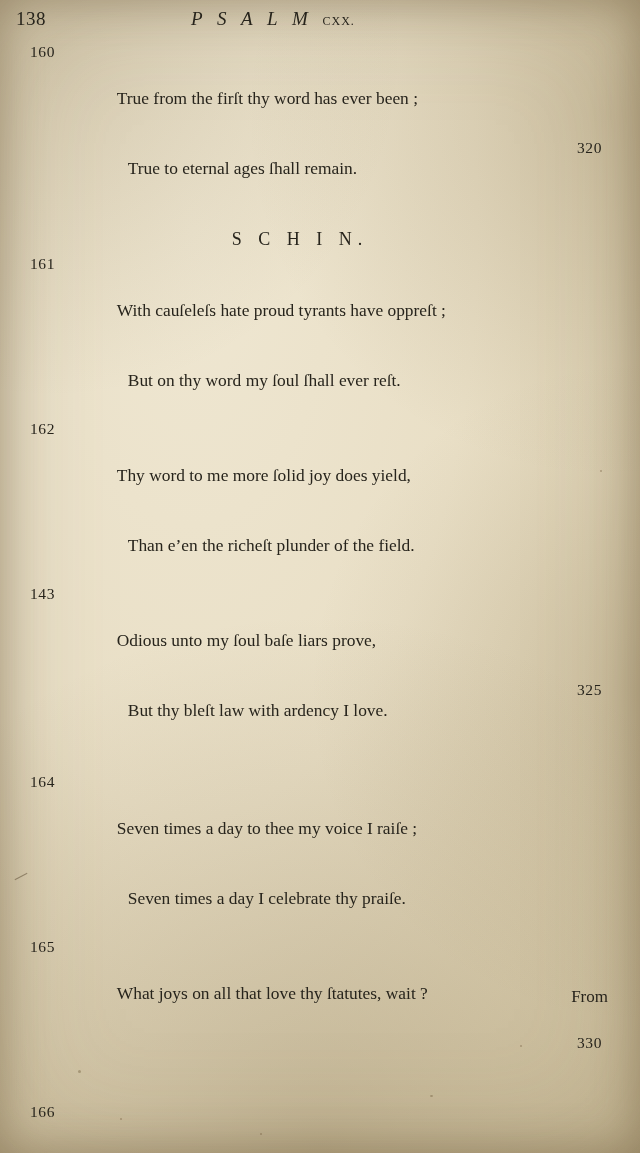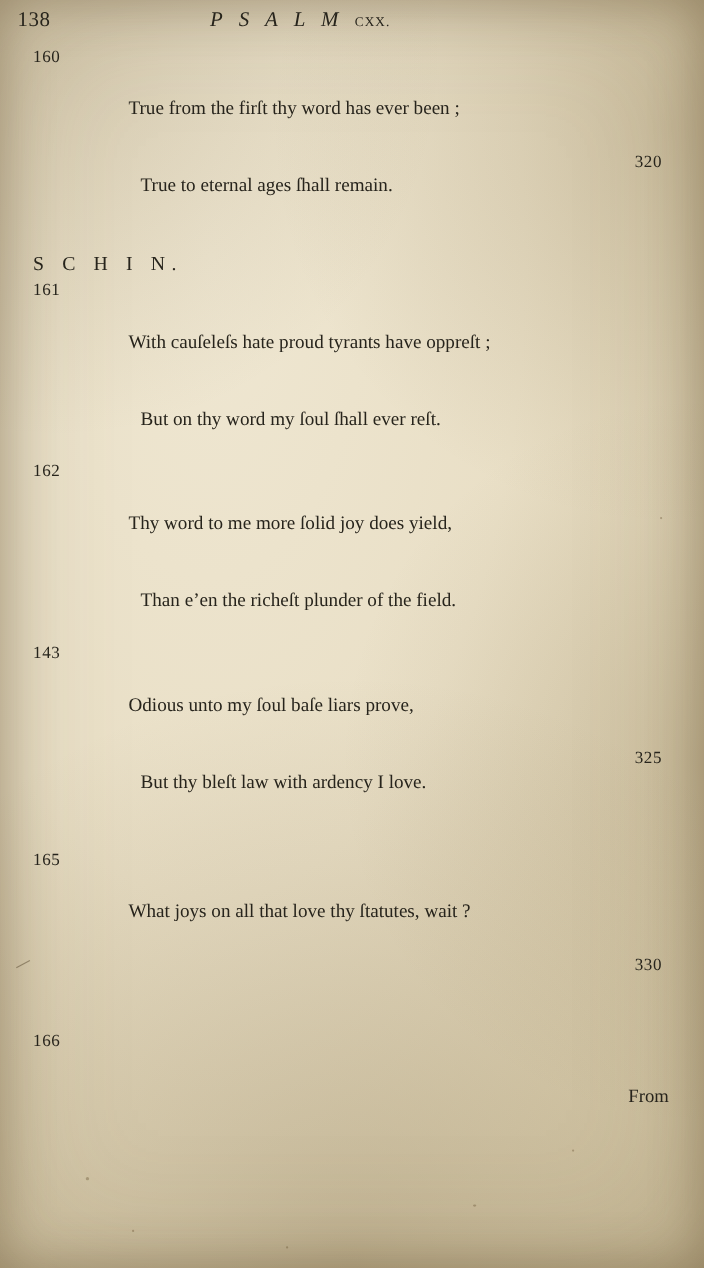--- a/index.html
+++ b/index.html
@@ -105,20 +105,21 @@
     margin-left: 63px;
   }
   .rnum {
     position: absolute;
     right: 8px;
     top: 2px;
     font-size: 15.5px;
     letter-spacing: 0.6px;
   }
   .section-head {
+    text-align: center;
     font-size: 18px;
     letter-spacing: 6px;
     margin: 2px 0 2px 0;
     padding-right: 40px;
   }
   .footer-catch {
     position: absolute;
     right: 32px;
     bottom: 146px;
     font-size: 17px;
@@ -194,20 +195,29 @@
       <div class="line">
         <span class="vnum">143</span>
         <span class="ltext">Odious unto my ſoul baſe liars prove,</span>
       </div>
       <div class="line">
         <span class="ltext indent">But thy bleſt law with ardency I love.</span>
         <span class="rnum">325</span>
       </div>
     </div>
 
+    <div class="stanza">
+      <div class="line">
+        <span class="vnum">164</span>
+        <span class="ltext">Seven times a day to thee my voice I raiſe ;</span>
+      </div>
+      <div class="line">
+        <span class="ltext indent">Seven times a day I celebrate thy praiſe.</span>
+      </div>
+    </div>
 
     <div class="stanza">
       <div class="line">
         <span class="vnum">165</span>
         <span class="ltext">What joys on all that love thy ſtatutes, wait ?</span>
       </div>
       <div class="line">
         <span class="rnum">330</span>
       </div>
     </div>

